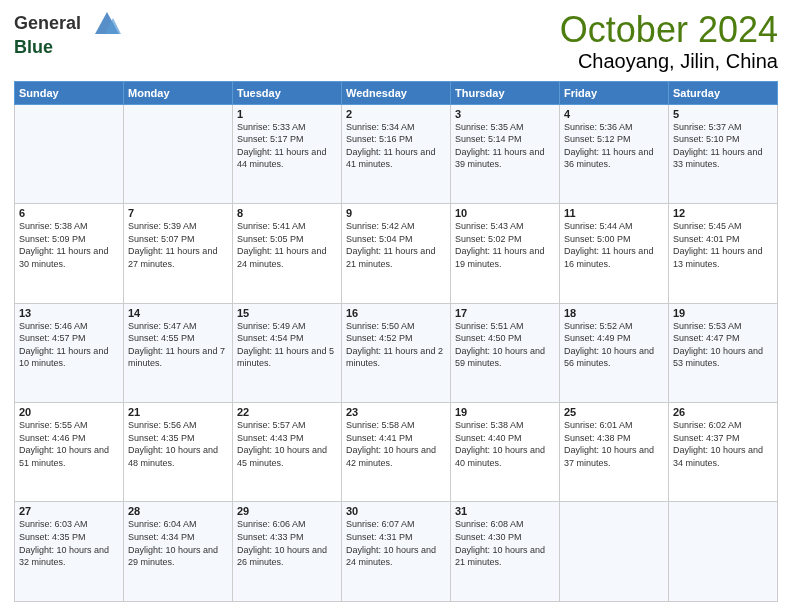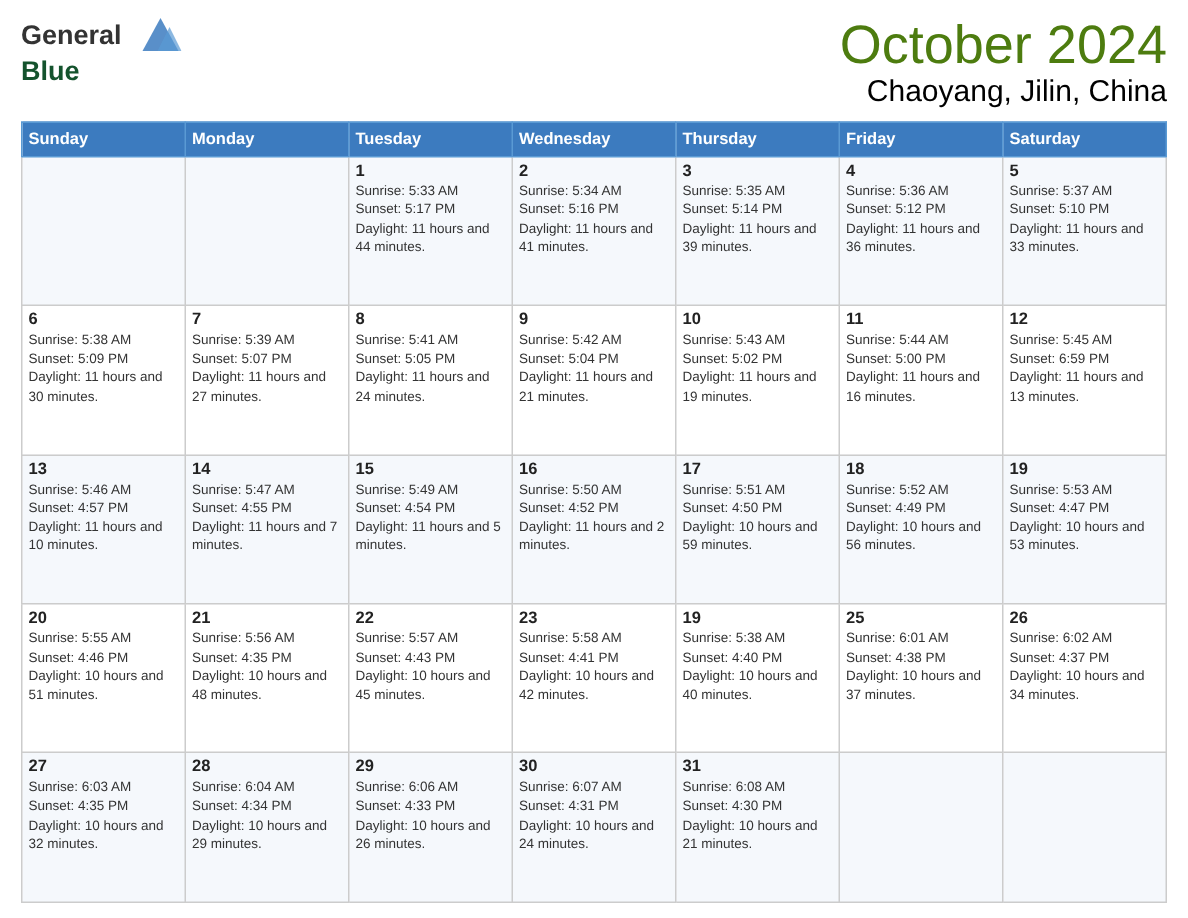--- a/index.html
+++ b/index.html
@@ -210,21 +210,21 @@
       </td>
           <td>
         <span class="day-number">11</span>
         <span class="day-info">Sunrise: 5:44 AM</span><br>
         <span class="day-info">Sunset: 5:00 PM</span><br>
         <span class="day-info">Daylight: 11 hours and 16 minutes.</span>
       </td>
           <td>
         <span class="day-number">12</span>
         <span class="day-info">Sunrise: 5:45 AM</span><br>
-        <span class="day-info">Sunset: 6:59 PM</span><br>
+        <span class="day-info">Sunset: 4:01 PM</span><br>
         <span class="day-info">Daylight: 11 hours and 13 minutes.</span>
       </td>
         </tr>
         <tr>
           <td>
         <span class="day-number">13</span>
         <span class="day-info">Sunrise: 5:46 AM</span><br>
         <span class="day-info">Sunset: 4:57 PM</span><br>
         <span class="day-info">Daylight: 11 hours and 10 minutes.</span>
       </td>

